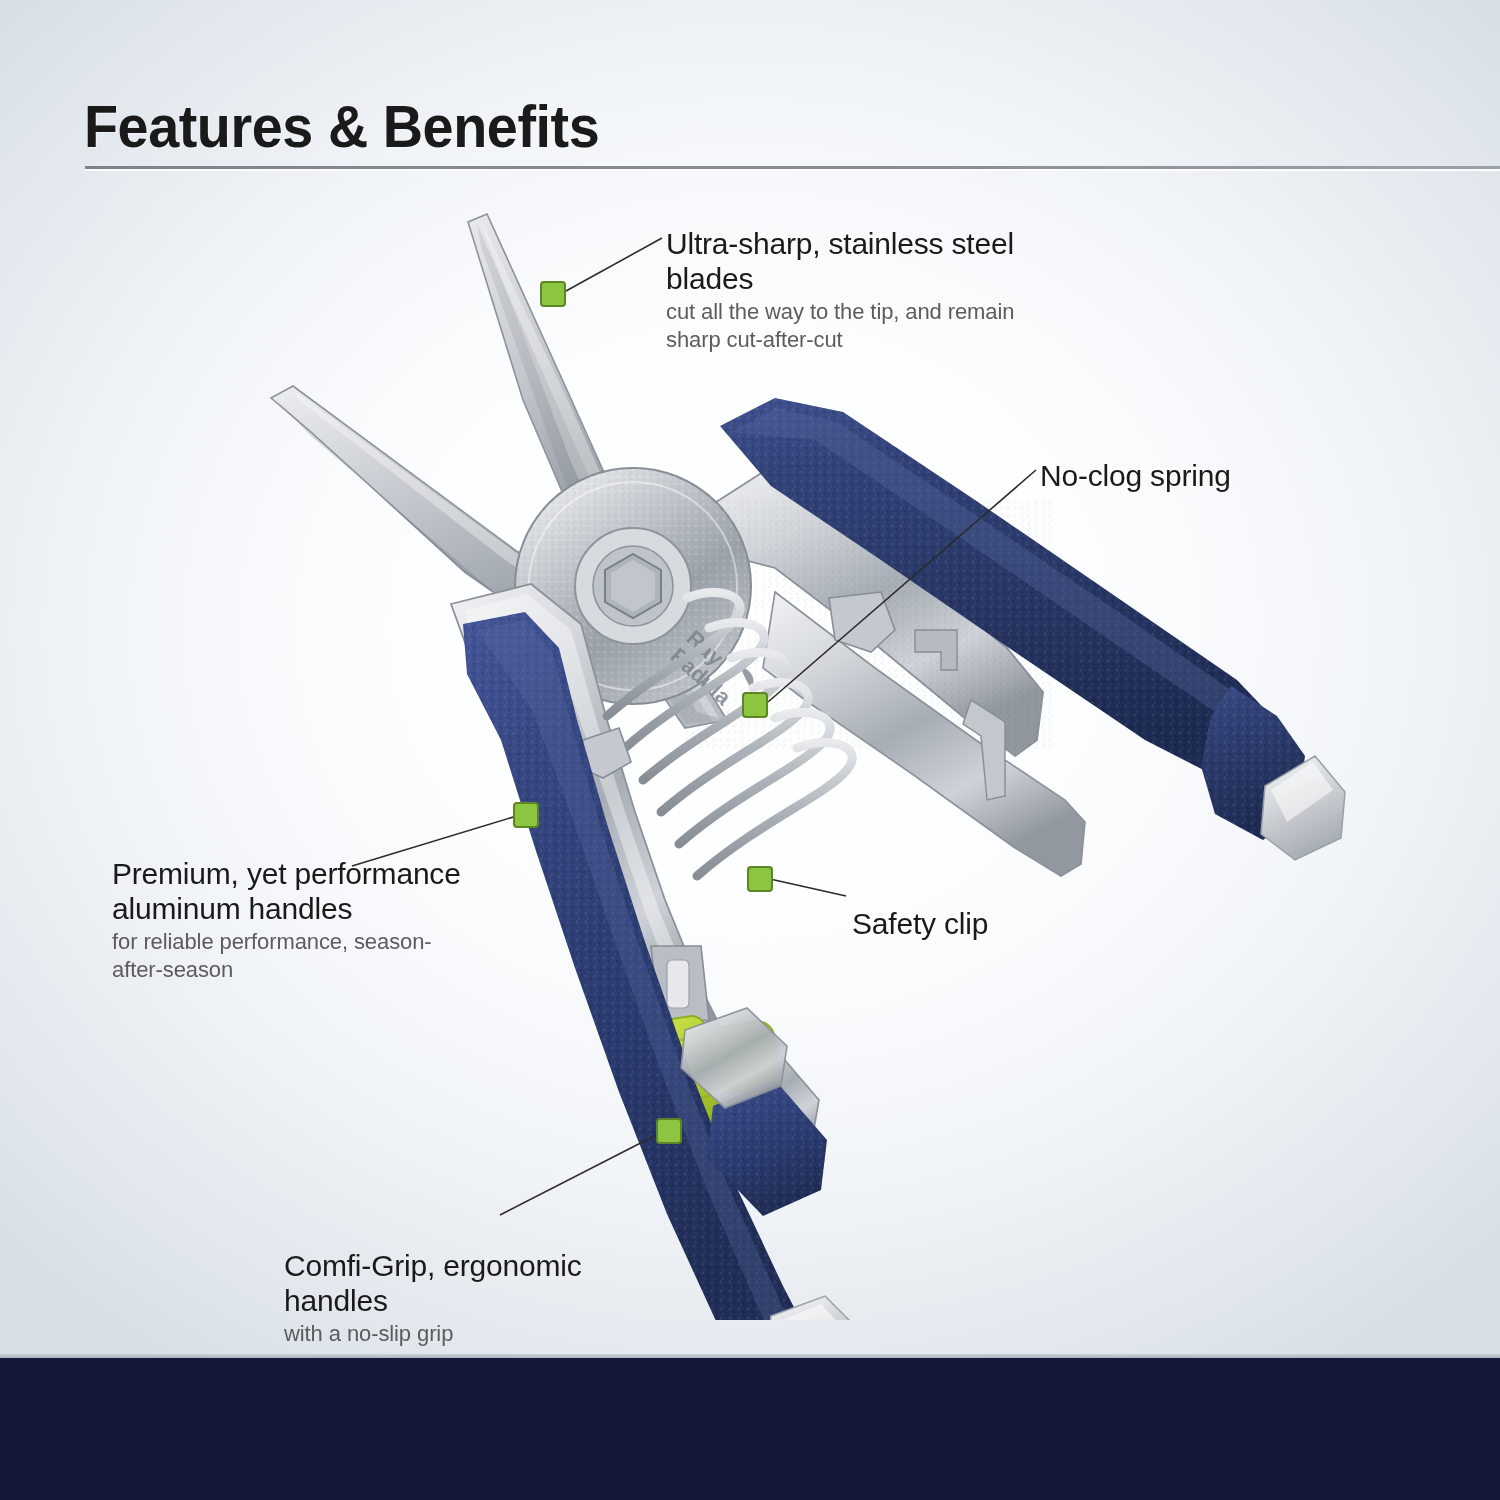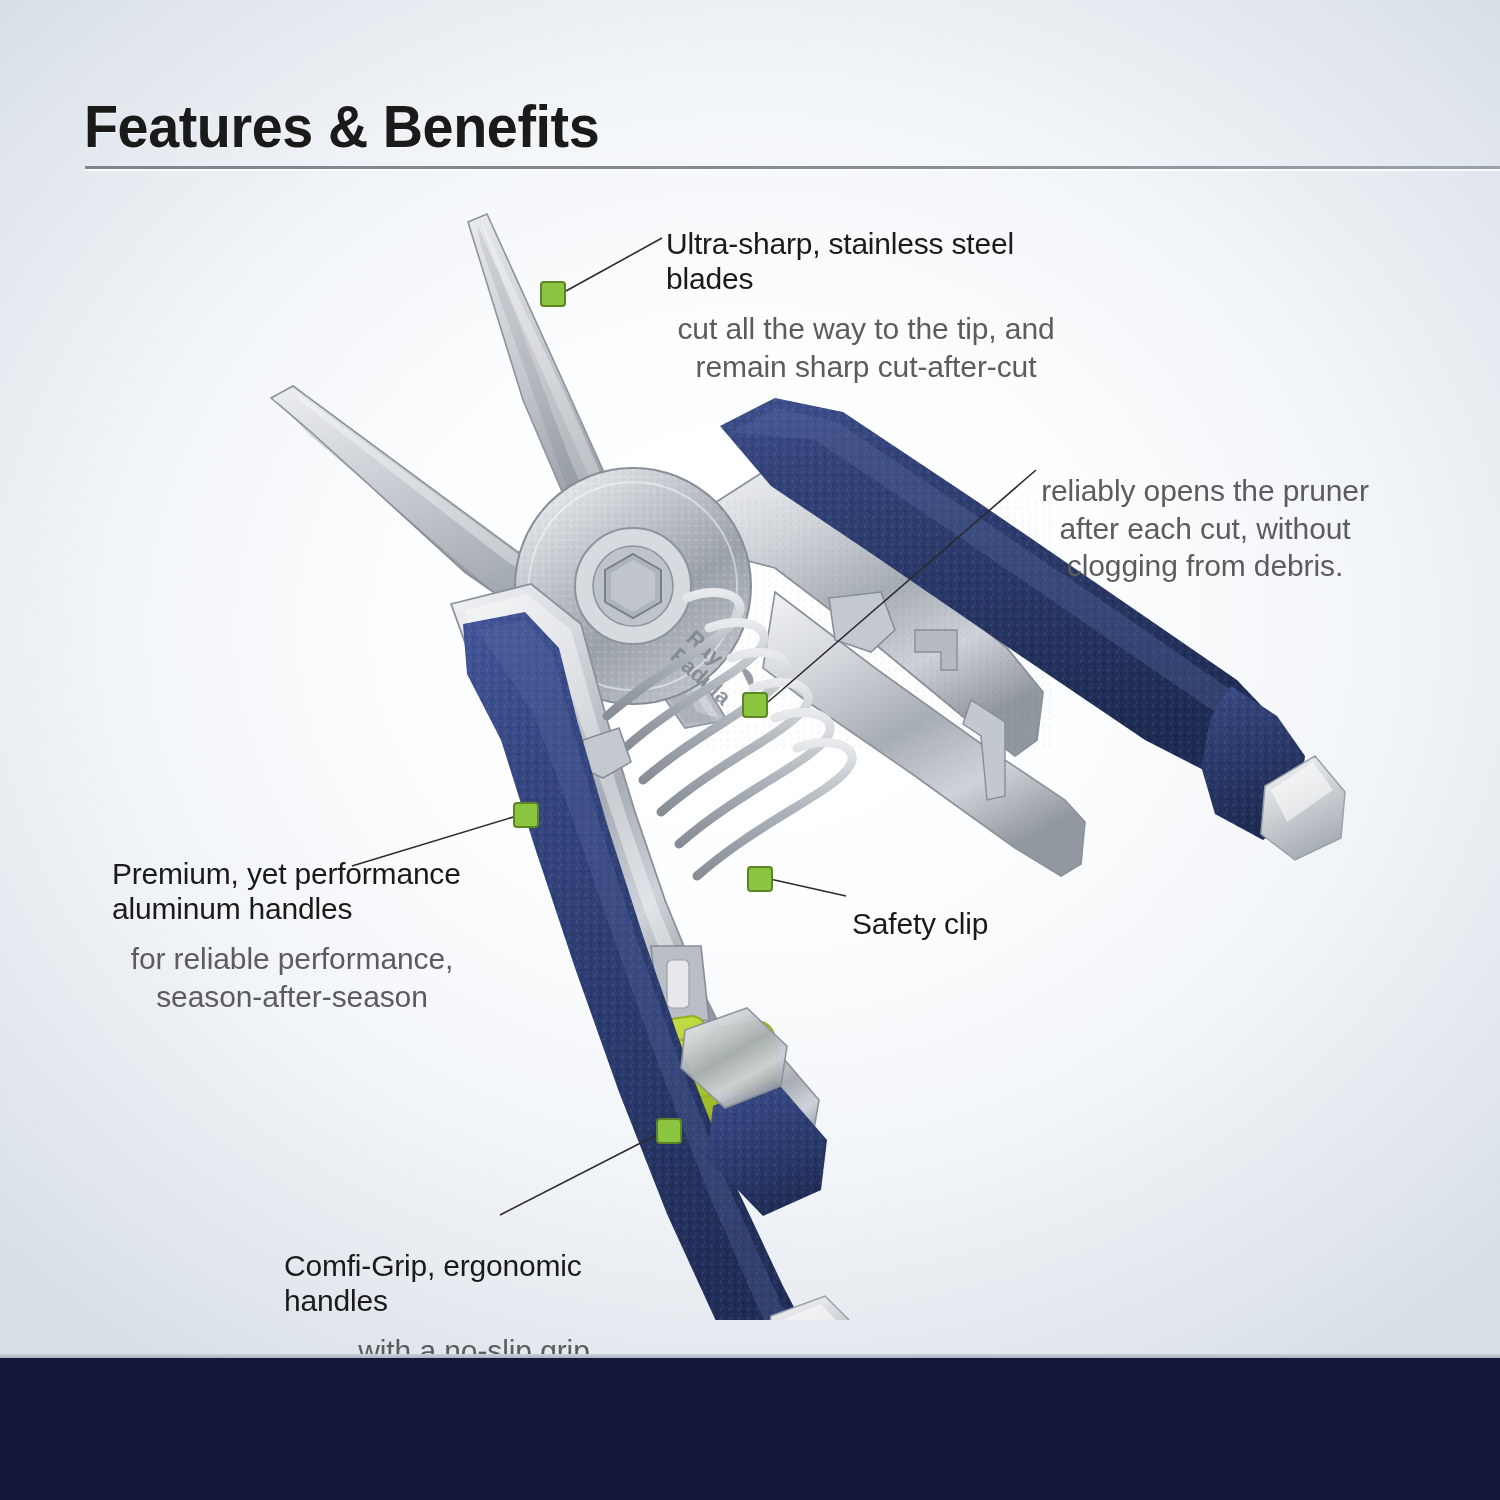--- a/index.html
+++ b/index.html
@@ -92,26 +92,25 @@
     width: 400px;
   }
   .callout-title {
     font-size: 30px;
     font-weight: normal;
     line-height: 1.17;
     color: #1a1a1a;
     letter-spacing: -0.2px;
   }
   .callout-body {
-    font-size: 30px;
+    font-size: 22px;
     line-height: 1.25;
     color: #5a5c5e;
-    margin-top: 14px;
+    margin-top: 2px;
     letter-spacing: -0.1px;
-    text-align: center;
   }
 
   #callout-blades   { left: 666px;  top: 226px;  width: 400px; }
   #callout-spring   { left: 1040px; top: 458px;  width: 330px; }
   #callout-handles  { left: 112px;  top: 856px;  width: 360px; }
   #callout-clip     { left: 852px;  top: 906px;  width: 330px; }
   #callout-grip     { left: 284px;  top: 1248px; width: 380px; }
 
   
   #leader-layer {
@@ -367,21 +366,21 @@
   <div class="marker" style="left:513px;  top:802px;"></div>
   <div class="marker" style="left:747px;  top:866px;"></div>
   <div class="marker" style="left:656px;  top:1118px;"></div>
 
   <div class="callout" id="callout-blades">
     <div class="callout-title">Ultra-sharp, stainless steel blades</div>
     <div class="callout-body">cut all the way to the tip, and remain sharp cut-after-cut</div>
   </div>
 
   <div class="callout" id="callout-spring">
-    <div class="callout-body">reliably opens the pruner after each cut, without clogging from debris.</div>
+    <div class="callout-title">No-clog spring</div>
   </div>
 
   <div class="callout" id="callout-handles">
     <div class="callout-title">Premium, yet performance aluminum handles</div>
     <div class="callout-body">for reliable performance, season-after-season</div>
   </div>
 
   <div class="callout" id="callout-clip">
     <div class="callout-title">Safety clip</div>
   </div>

